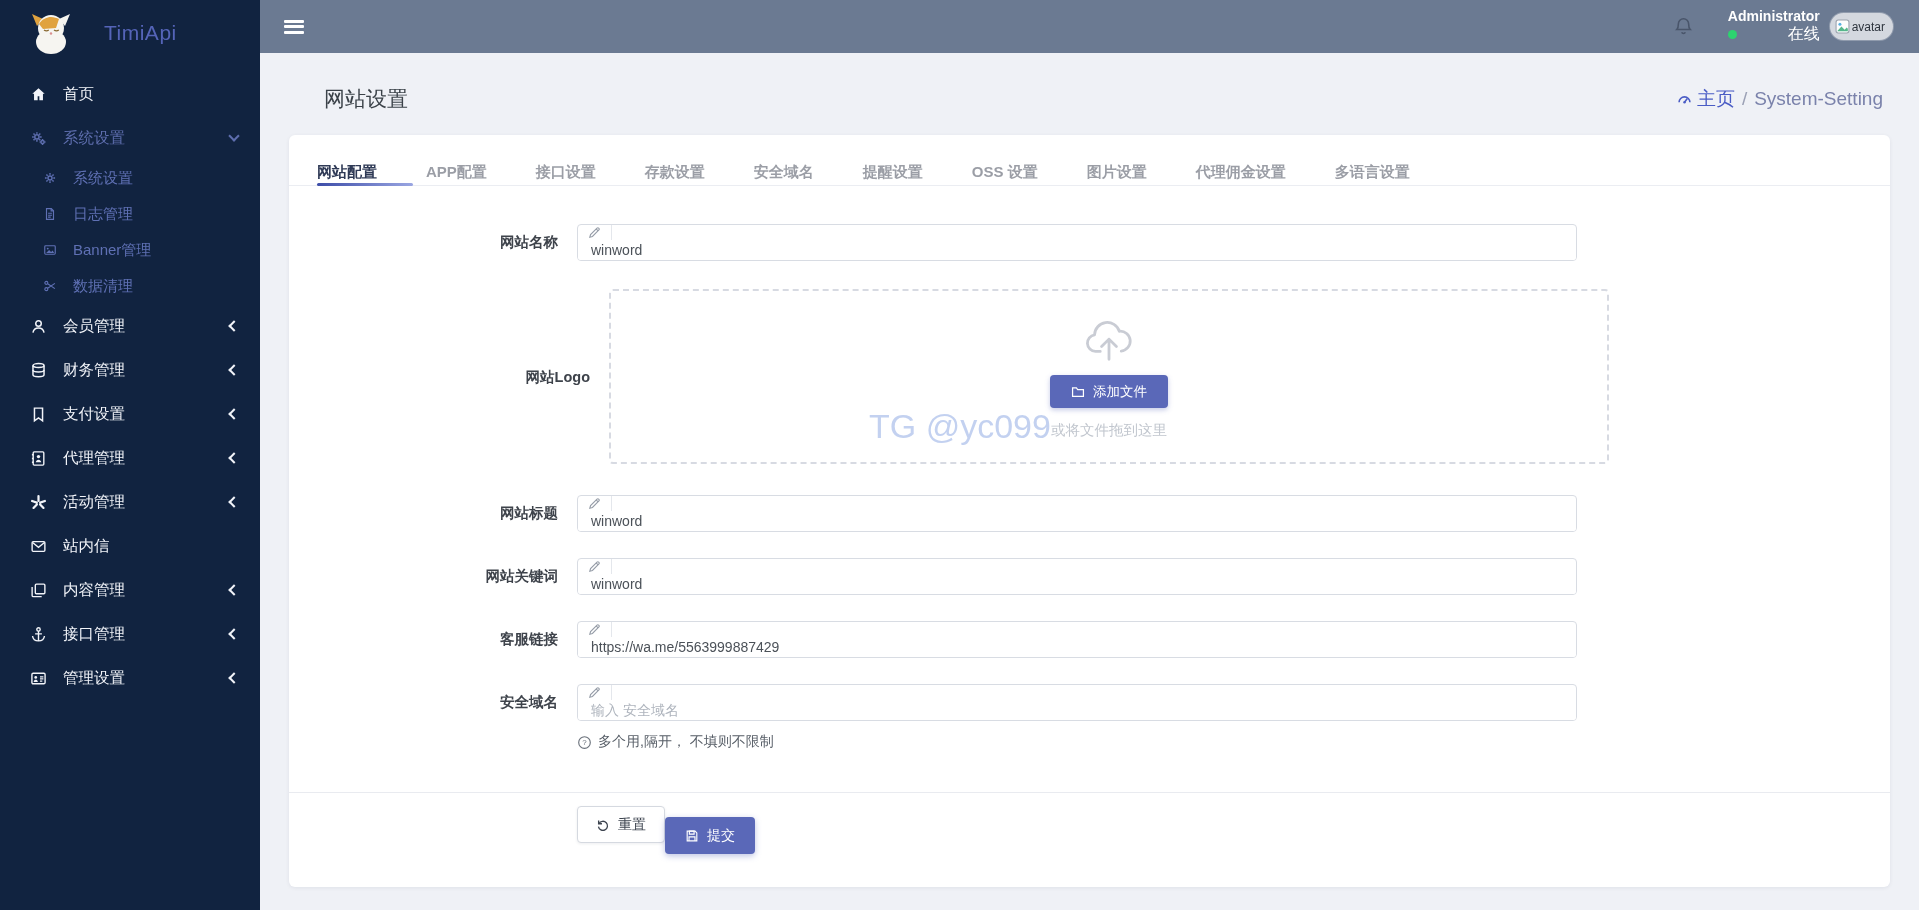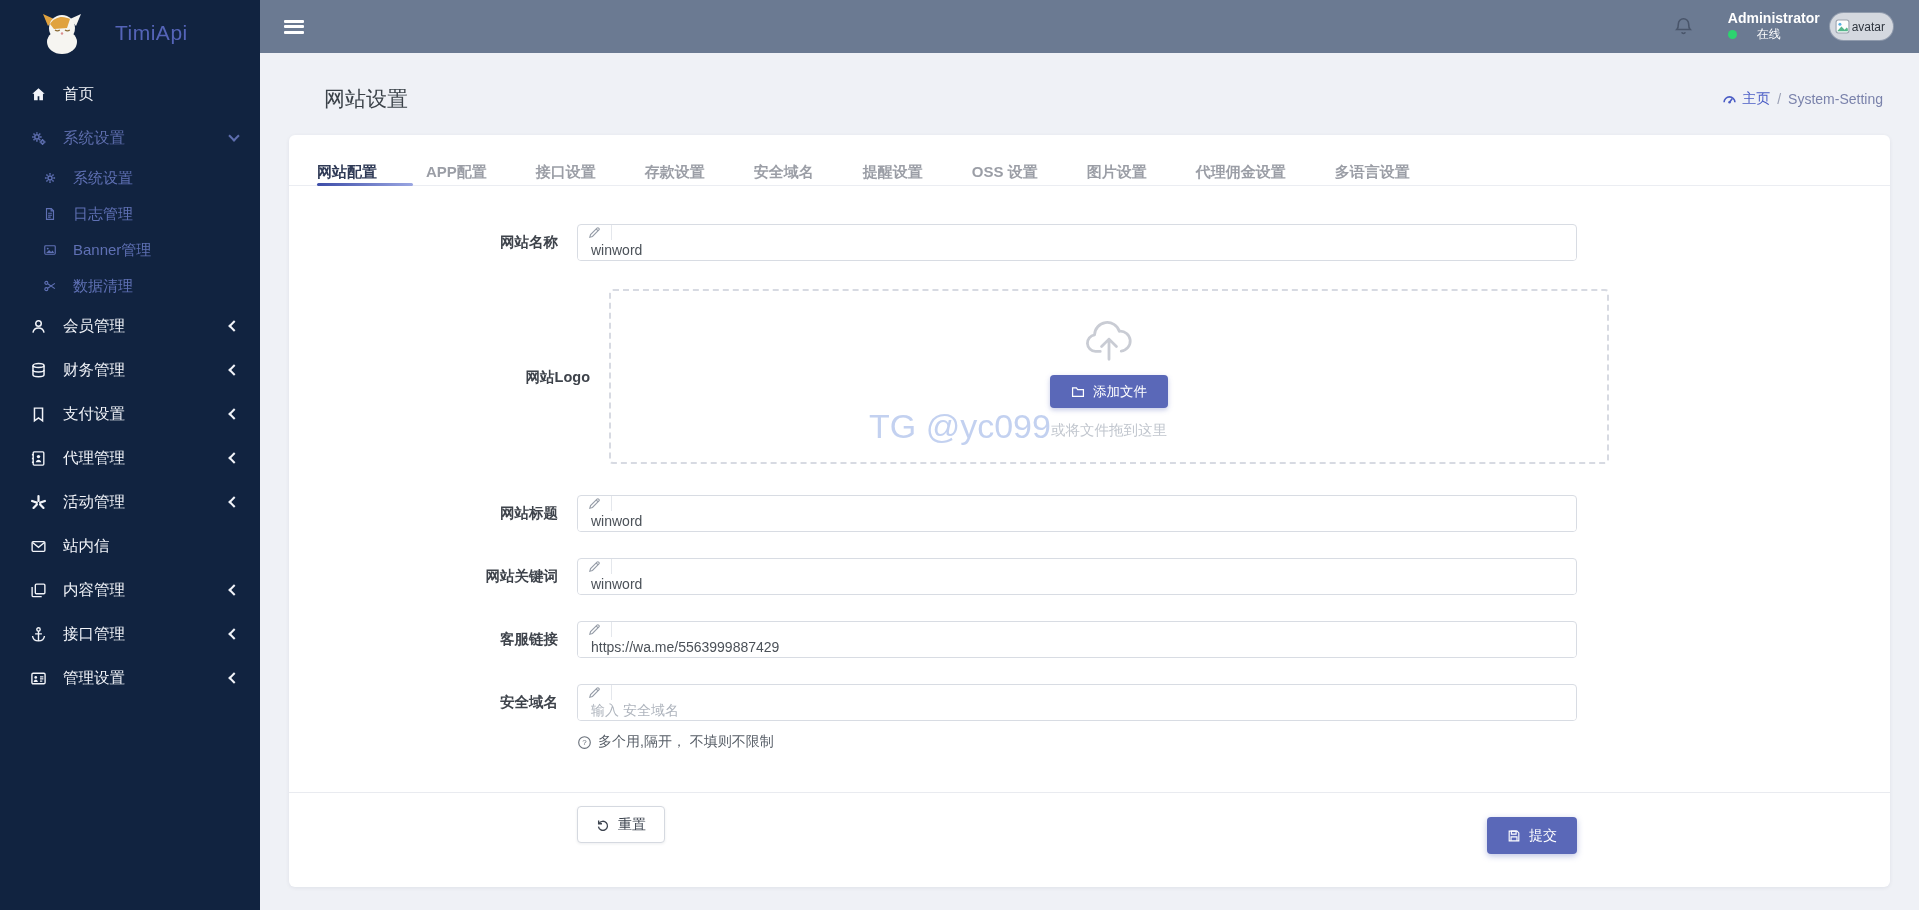--- a/index.html
+++ b/index.html
@@ -1,21 +1,21 @@
 <!DOCTYPE html>
 <html><head>
 <meta charset="utf-8">
 <style>
   * { margin:0; padding:0; box-sizing:border-box; }
   html,body { background:#eff1f6; font-family:"Liberation Sans","DejaVu Sans",sans-serif; }
   .app { position:relative; width:1919px; height:910px; overflow:hidden; display:flex; }
 
   
   .sidebar { width:260px; min-width:260px; height:100%; background:#112340; color:#f2f4f9; }
-  .logo-row { height:66px; display:flex; align-items:center; padding-left:37px; }
+  .logo-row { height:66px; display:flex; align-items:center; padding-left:26px; }
   .logo-img { width:50px; height:44px; }
   .logo-text { font-size:21px; color:#5564b8; margin-left:28px; letter-spacing:.5px; }
   .nav { padding-top:6px; }
   .nav-item { display:flex; align-items:center; height:44px; padding:0 22px 0 28px; font-size:15.5px; color:#f2f4f9; cursor:pointer; }
   .nav-item .nico { width:20px; display:flex; justify-content:center; margin-right:15px; flex:0 0 20px; }
   .nav-item.section { color:#5e6eae; }
   .nav-item.sub { height:36px; padding-left:40px; font-size:15px; color:#5f70b4; }
   .nav-item.sub .nico { margin-right:13px; }
   .nav-item .spacer { flex:1; }
   .chev { width:8px; height:8px; border-color:currentColor; border-style:solid; border-width:0; display:inline-block; }
@@ -24,29 +24,29 @@
 
   
   .main { flex:1; display:flex; flex-direction:column; height:100%; }
   .topbar { height:53px; background:#6b7a92; display:flex; align-items:center; padding:0 26px 0 24px; }
   .hamburger { width:20px; height:14px; display:flex; flex-direction:column; justify-content:space-between; cursor:pointer; }
   .hamburger span { height:3px; background:#fff; border-radius:1px; }
   .top-right { margin-left:auto; display:flex; align-items:center; }
   .bell { color:#49556a; margin-right:34px; cursor:pointer; display:flex; }
   .admin-block { text-align:right; margin-right:10px; cursor:pointer; }
   .admin-name { color:#fff; font-size:14px; font-weight:700; line-height:15px; }
-  .admin-status { color:#fff; font-size:12px; display:flex; align-items:center; justify-content:flex-start; gap:20px; }
+  .admin-status { color:#fff; font-size:16px; display:flex; align-items:center; justify-content:space-between; gap:20px; }
   .dot { width:9px; height:9px; border-radius:50%; background:#2dd36f; display:inline-block; }
   .avatar { height:27px; border-radius:14px; background:#d4d8df; display:flex; align-items:center; padding:0 8px 0 5px; gap:2px; color:#2e353e; font-size:12px; cursor:pointer; box-shadow:0 0 0 1px rgba(255,255,255,.25); }
 
   
   .content { flex:1; padding:0 29px; position:relative; }
   .page-head { height:82px; display:flex; align-items:center; padding:10px 7px 0 35px;gap:12px; }
   .page-title { font-size:21px; color:#3b4249; font-weight:500; }
-  .breadcrumb { margin-left:auto; display:flex; align-items:center; gap:7px; font-size:14px; }
+  .breadcrumb { margin-left:auto; display:flex; align-items:center; gap:7px; font-size:19px; }
   .bc-home { color:#4a5cc5; display:flex; align-items:center; gap:5px; text-decoration:none; cursor:pointer; }
   .bc-sep { color:#9aa0b5; }
   .bc-current { color:#7a82ab; }
 
   .card { background:#fff; border-radius:6px; box-shadow:0 1px 4px rgba(20,30,60,.07); height:752px; }
 
   
   .tabs { display:flex; padding:28px 28px 0; border-bottom:1px solid #ebedf2; }
   .tab { font-size:15px; font-weight:700; color:#9b9ea6; padding-bottom:3px; margin-right:49px; cursor:pointer; position:relative; white-space:nowrap; }
   .tab.active { color:#2f3a56; }
@@ -71,21 +71,21 @@
   .cloud { color:#c9ccd4; margin-top:26px; }
   .add-file-btn { margin-top:12px; display:inline-flex; align-items:center; gap:8px; height:33px; padding:0 21px; background:#5a68b8; color:#fff; font-size:13.5px; border:none; border-radius:4px; cursor:pointer; box-shadow:0 2px 5px rgba(90,104,184,.35); font-family:inherit; }
   .drag-text { margin-top:13px; font-size:14.5px; color:#c1c6ce; }
   .watermark { position:absolute; left:258px; top:116px; font-size:34px; color:rgba(130,158,224,.48); pointer-events:none; white-space:nowrap; }
 
   .help-row { margin-left:288px; margin-top:-14px; display:flex; align-items:center; gap:6px; font-size:14px; color:#565d66; }
   .help-row .qicon { color:#6a717b; display:flex; }
 
   
   .card-footer { border-top:1px solid #e9ebf0; margin-top:41px; padding-top:13px; }
-  .footer-inner { margin-left:288px; width:1000px; display:flex; justify-content:space-between; }
+  .footer-inner { margin-left:288px; width:1000px; display:flex; }
   .btn { display:inline-flex; align-items:center; gap:8px; height:37px; border-radius:4px; font-size:14px; cursor:pointer; font-family:inherit; }
   .btn-reset { padding:0 18px; background:#fff; border:1px solid #d5d9e0; color:#3c434e; box-shadow:0 1px 3px rgba(30,40,60,.08); }
   .btn-submit { padding:0 20px; background:#5a68b8; border:none; color:#fff; box-shadow:0 2px 6px rgba(90,104,184,.4);margin-top:11px; }
 
   svg { display:block; }
 </style>
 </head>
 <body>
 
 <div class="app">

